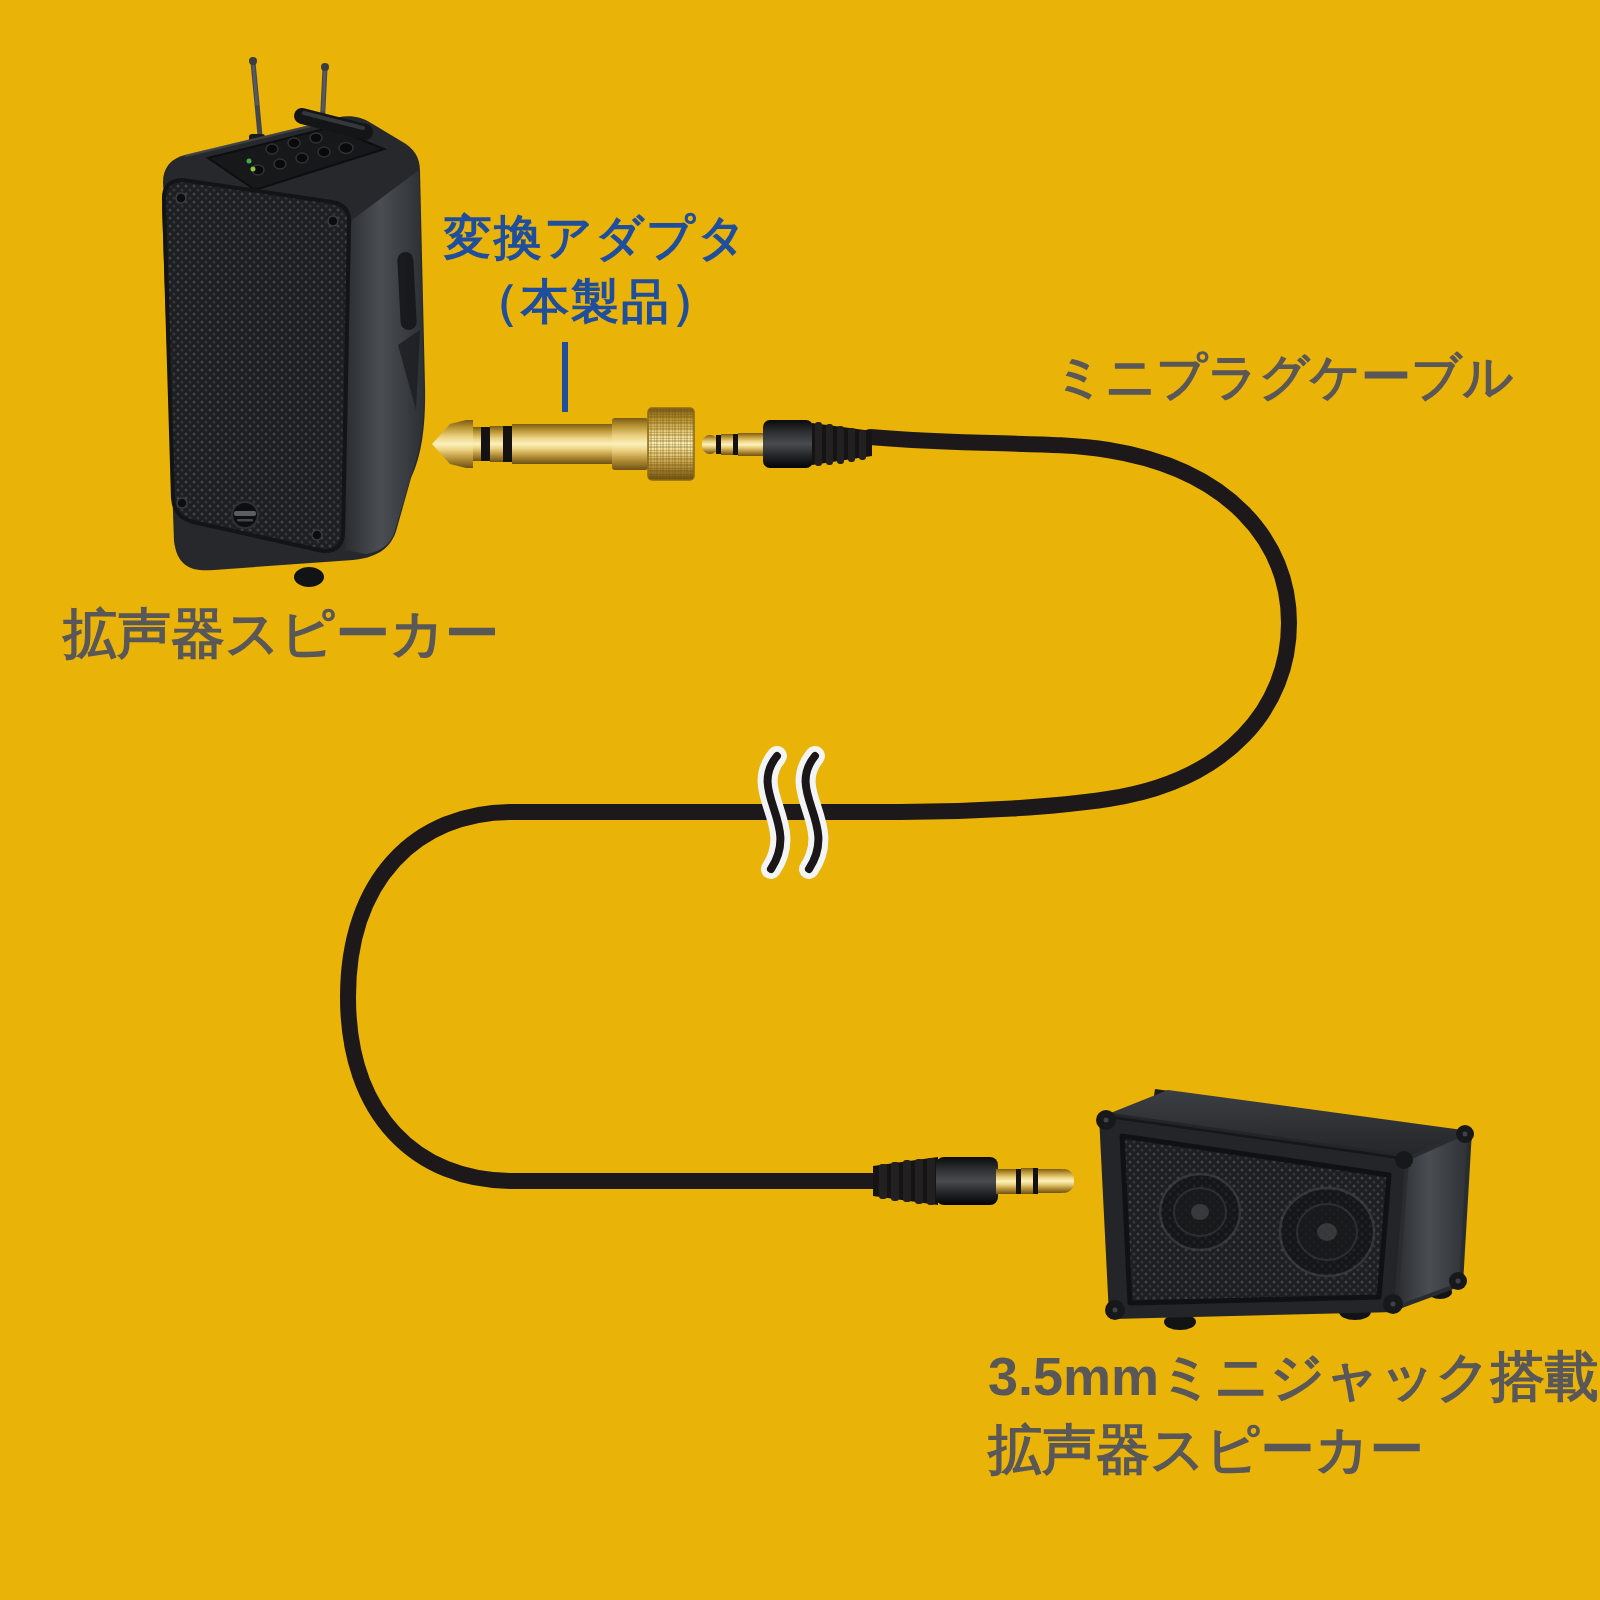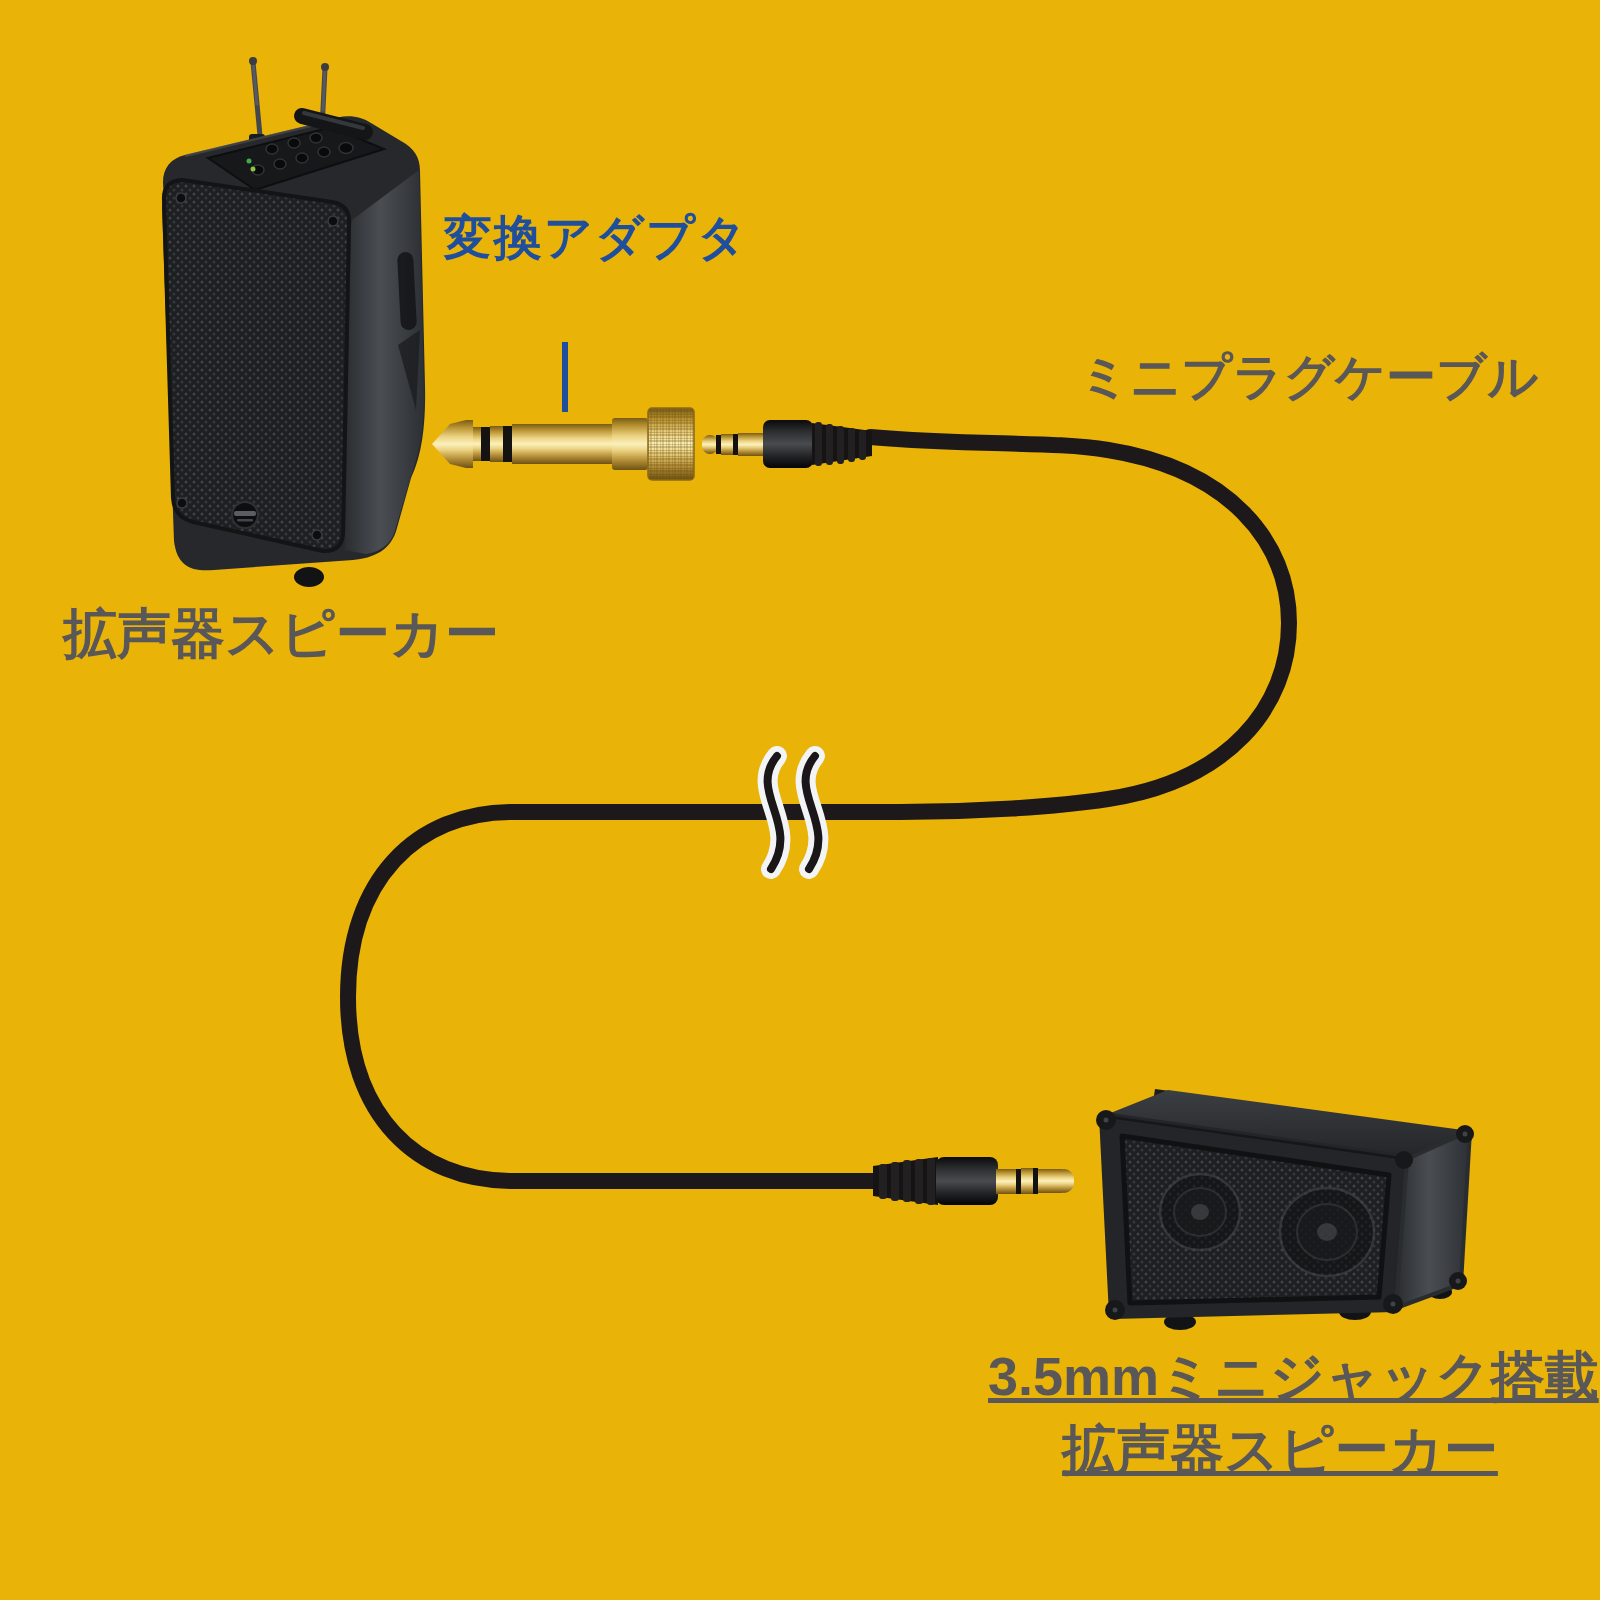--- a/index.html
+++ b/index.html
@@ -12,28 +12,28 @@
   .lbl {
     position:absolute; font-weight:bold; color:#595757;
     white-space:nowrap; line-height:1;
   }
   .lbl .ln { display:block; }
   #adapter-label {
     left:400px; top:206px; width:392px; text-align:center;
     color:#1f4f9c; font-size:48px; line-height:64px; letter-spacing:2px;
   }
   #cable-label-1 { left:1032px; top:284px; font-size:50px; }
-  #cable-label-2 { left:1054px; top:352px; font-size:50px;margin-left:25px; }
+  #cable-label-2 { left:1054px; top:352px; font-size:50px; }
   #large-speaker-label {
     left:0px; top:596px; width:562px; text-align:center;
     font-size:54px; line-height:74px;
   }
   #small-speaker-label {
-    left:988px; top:1340px; width:584px; text-align:center;
-    font-size:54px; line-height:73px;text-decoration:underline;
+    left:988px; top:1340px; width:584px; 
+    font-size:54px; line-height:73px;
   }
 </style>
 </head>
 <body>
 
 <div class="stage">
 
   <svg width="1600" height="1600" viewBox="0 0 1600 1600">
     <defs>
       <linearGradient id="gold" x1="0" y1="0" x2="0" y2="1">
@@ -259,20 +259,21 @@
         <circle cx="1465" cy="1134" r="2.5"></circle>
         <circle cx="1458" cy="1281" r="2.5"></circle>
       </g>
     </g>
 
     <rect x="562" y="342" width="6" height="70" fill="#1f4f9c"></rect>
   </svg>
 
   <div class="lbl" id="adapter-label">
     <span class="ln">変換アダプタ</span>
+    <span class="ln">（本製品）</span>
   </div>
 
   <div class="lbl" id="cable-label-2">ミニプラグケーブル</div>
 
   <div class="lbl" id="large-speaker-label">
     <span class="ln">拡声器スピーカー</span>
   </div>
 
   <div class="lbl" id="small-speaker-label">
     <span class="ln">3.5mmミニジャック搭載</span>

